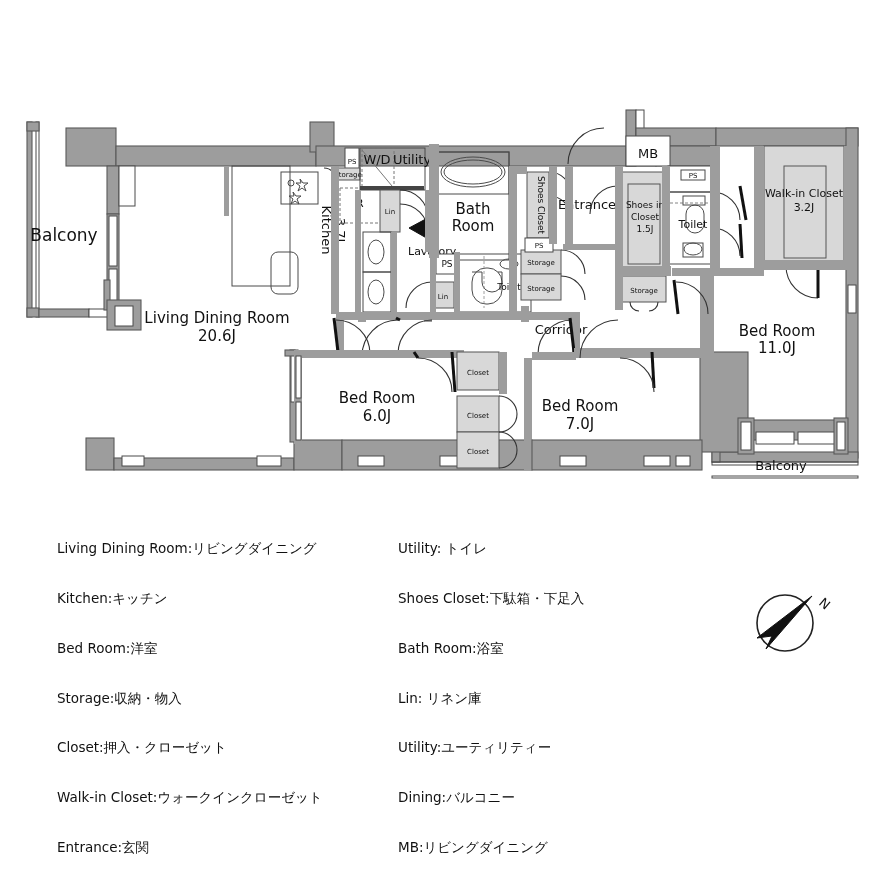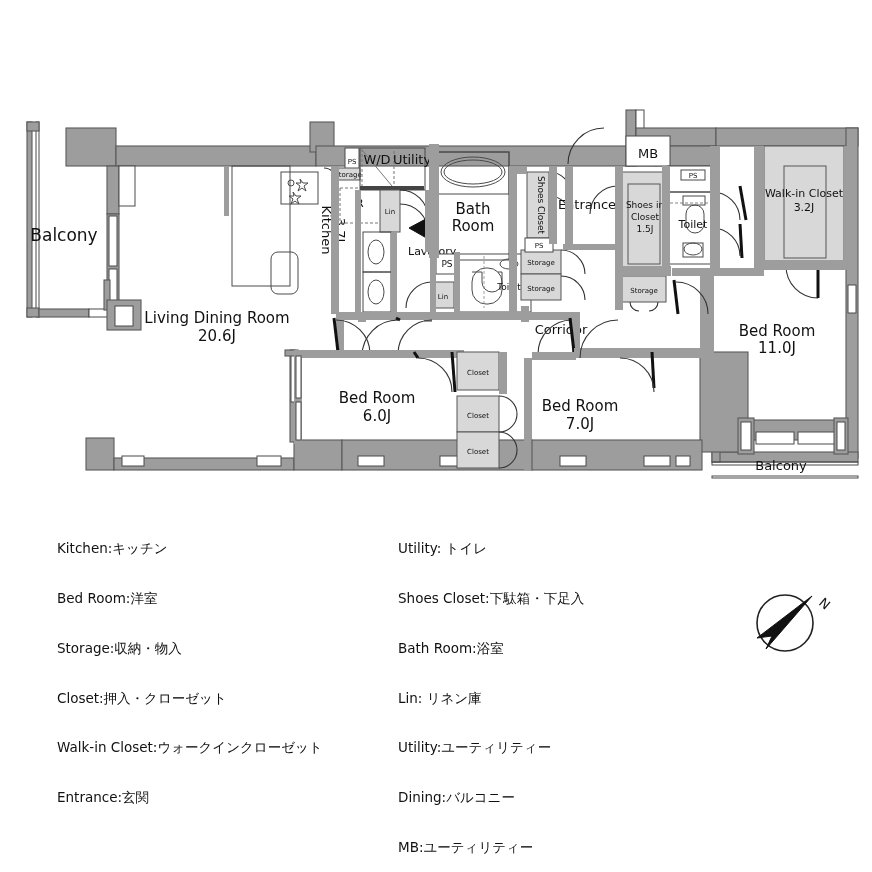--- a/index.html
+++ b/index.html
@@ -379,36 +379,37 @@
 
   <g>
     <circle cx="785" cy="623" r="28" fill="none" stroke="#222" stroke-width="1.6"></circle>
     <path d="M812 596 L757 638 L772 636 L766 649 Z" fill="#111" stroke="#111" stroke-width="1"></path>
     <text x="818" y="604" class="txt t13" transform="rotate(40 818 604)">N</text>
   </g>
 
 </svg>
 
 <div class="legend" id="legend-left">
+  <div>Living Dining Room:リビングダイニング</div>
   <div>Kitchen:キッチン</div>
   <div>Bed Room:洋室</div>
   <div>Storage:収納・物入</div>
   <div>Closet:押入・クローゼット</div>
   <div>Walk-in Closet:ウォークインクローゼット</div>
   <div>Entrance:玄関</div>
   
   
   
 </div>
 
 <div class="legend" id="legend-right">
   <div>Utility: トイレ</div>
   <div>Shoes Closet:下駄箱・下足入</div>
   <div>Bath Room:浴室</div>
   <div>Lin: リネン庫</div>
   <div>Utility:ユーティリティー</div>
   <div>Dining:バルコニー</div>
-  <div>MB:ユーティリティー</div>
+  <div>MB:リビングダイニング</div>
   
   
 </div>
 
 </div>
 
 </body></html>

